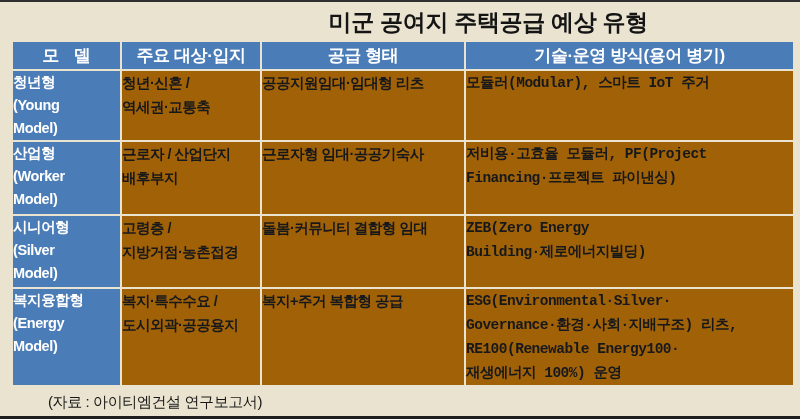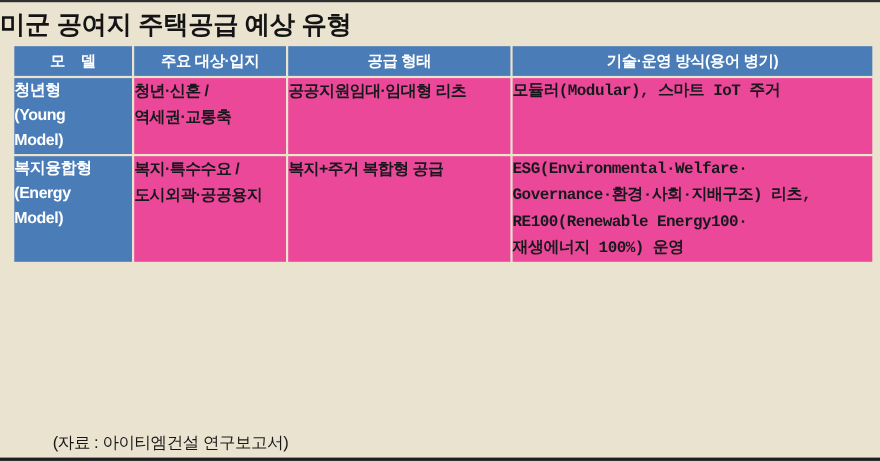--- a/index.html
+++ b/index.html
@@ -24,21 +24,21 @@
     height: 414px;
     box-sizing: border-box;
   }
 
   
   .title {
     position: absolute;
     left: 0;
     top: 6px;
     width: 648px;
-    text-align: left;
+    text-align: right;
     font-size: 23px;
     font-weight: bold;
     color: #141414;
     letter-spacing: -0.3px;
     line-height: 28px;
     white-space: nowrap;
   }
 
   
   .table-wrap {
@@ -60,21 +60,21 @@
     padding: 0;
     margin: 0;
     vertical-align: top;
   }
 
   
   .hcell {
     background: #4a7cb8;
     color: #ffffff;
     font-weight: bold;
-    font-size: 14px;
+    font-size: 17px;
     text-align: center;
     height: 27px;
     line-height: 27px;
     letter-spacing: -0.4px;
     white-space: nowrap;
     overflow: hidden;
   }
   .hcell.model {
     letter-spacing: 5px;
     text-indent: 5px;
@@ -88,21 +88,21 @@
     font-size: 14.5px;
     text-align: left;
     padding: 6px 0 6px 7px;
     line-height: 23px;
     letter-spacing: -0.4px;
     box-sizing: border-box;
   }
 
   
   .bcell {
-    background: #ec4899;
+    background: #a16207;
     color: #16181c;
     font-weight: bold;
     font-size: 14.5px;
     text-align: left;
     padding: 6px 6px 6px 8px;
     line-height: 24px;
     letter-spacing: -0.5px;
     box-sizing: border-box;
   }
   .bcell.wide {
@@ -170,37 +170,73 @@
             <span class="cell-line">역세권·교통축</span>
           </td>
           <td class="bcell">
             <span class="cell-line">공공지원임대·임대형 리츠</span>
           </td>
           <td class="bcell wide">
             <span class="cell-line">모듈러(Modular), 스마트 IoT 주거</span>
           </td>
         </tr>
 
-
+        <tr class="r1">
+          <td class="mcell">
+            <span class="cell-line">산업형</span>
+            <span class="cell-line">(Worker</span>
+            <span class="cell-line">Model)</span>
+          </td>
+          <td class="bcell">
+            <span class="cell-line">근로자 / 산업단지</span>
+            <span class="cell-line">배후부지</span>
+          </td>
+          <td class="bcell">
+            <span class="cell-line">근로자형 임대·공공기숙사</span>
+          </td>
+          <td class="bcell wide">
+            <span class="cell-line">저비용·고효율 모듈러, PF(Project</span>
+            <span class="cell-line">Financing·프로젝트 파이낸싱)</span>
+          </td>
+        </tr>
+
+        <tr class="r2">
+          <td class="mcell">
+            <span class="cell-line">시니어형</span>
+            <span class="cell-line">(Silver</span>
+            <span class="cell-line">Model)</span>
+          </td>
+          <td class="bcell">
+            <span class="cell-line">고령층 /</span>
+            <span class="cell-line">지방거점·농촌접경</span>
+          </td>
+          <td class="bcell">
+            <span class="cell-line">돌봄·커뮤니티 결합형 임대</span>
+          </td>
+          <td class="bcell wide">
+            <span class="cell-line">ZEB(Zero Energy</span>
+            <span class="cell-line">Building·제로에너지빌딩)</span>
+          </td>
+        </tr>
 
         <tr class="r3">
           <td class="mcell">
             <span class="cell-line">복지융합형</span>
             <span class="cell-line">(Energy</span>
             <span class="cell-line">Model)</span>
           </td>
           <td class="bcell">
             <span class="cell-line">복지·특수수요 /</span>
             <span class="cell-line">도시외곽·공공용지</span>
           </td>
           <td class="bcell">
             <span class="cell-line">복지+주거 복합형 공급</span>
           </td>
           <td class="bcell wide">
-            <span class="cell-line">ESG(Environmental·Welfare·</span>
+            <span class="cell-line">ESG(Environmental·Silver·</span>
             <span class="cell-line">Governance·환경·사회·지배구조) 리츠,</span>
             <span class="cell-line">RE100(Renewable Energy100·</span>
             <span class="cell-line">재생에너지 100%) 운영</span>
           </td>
         </tr>
 
       </tbody>
     </table>
   </div>
 

